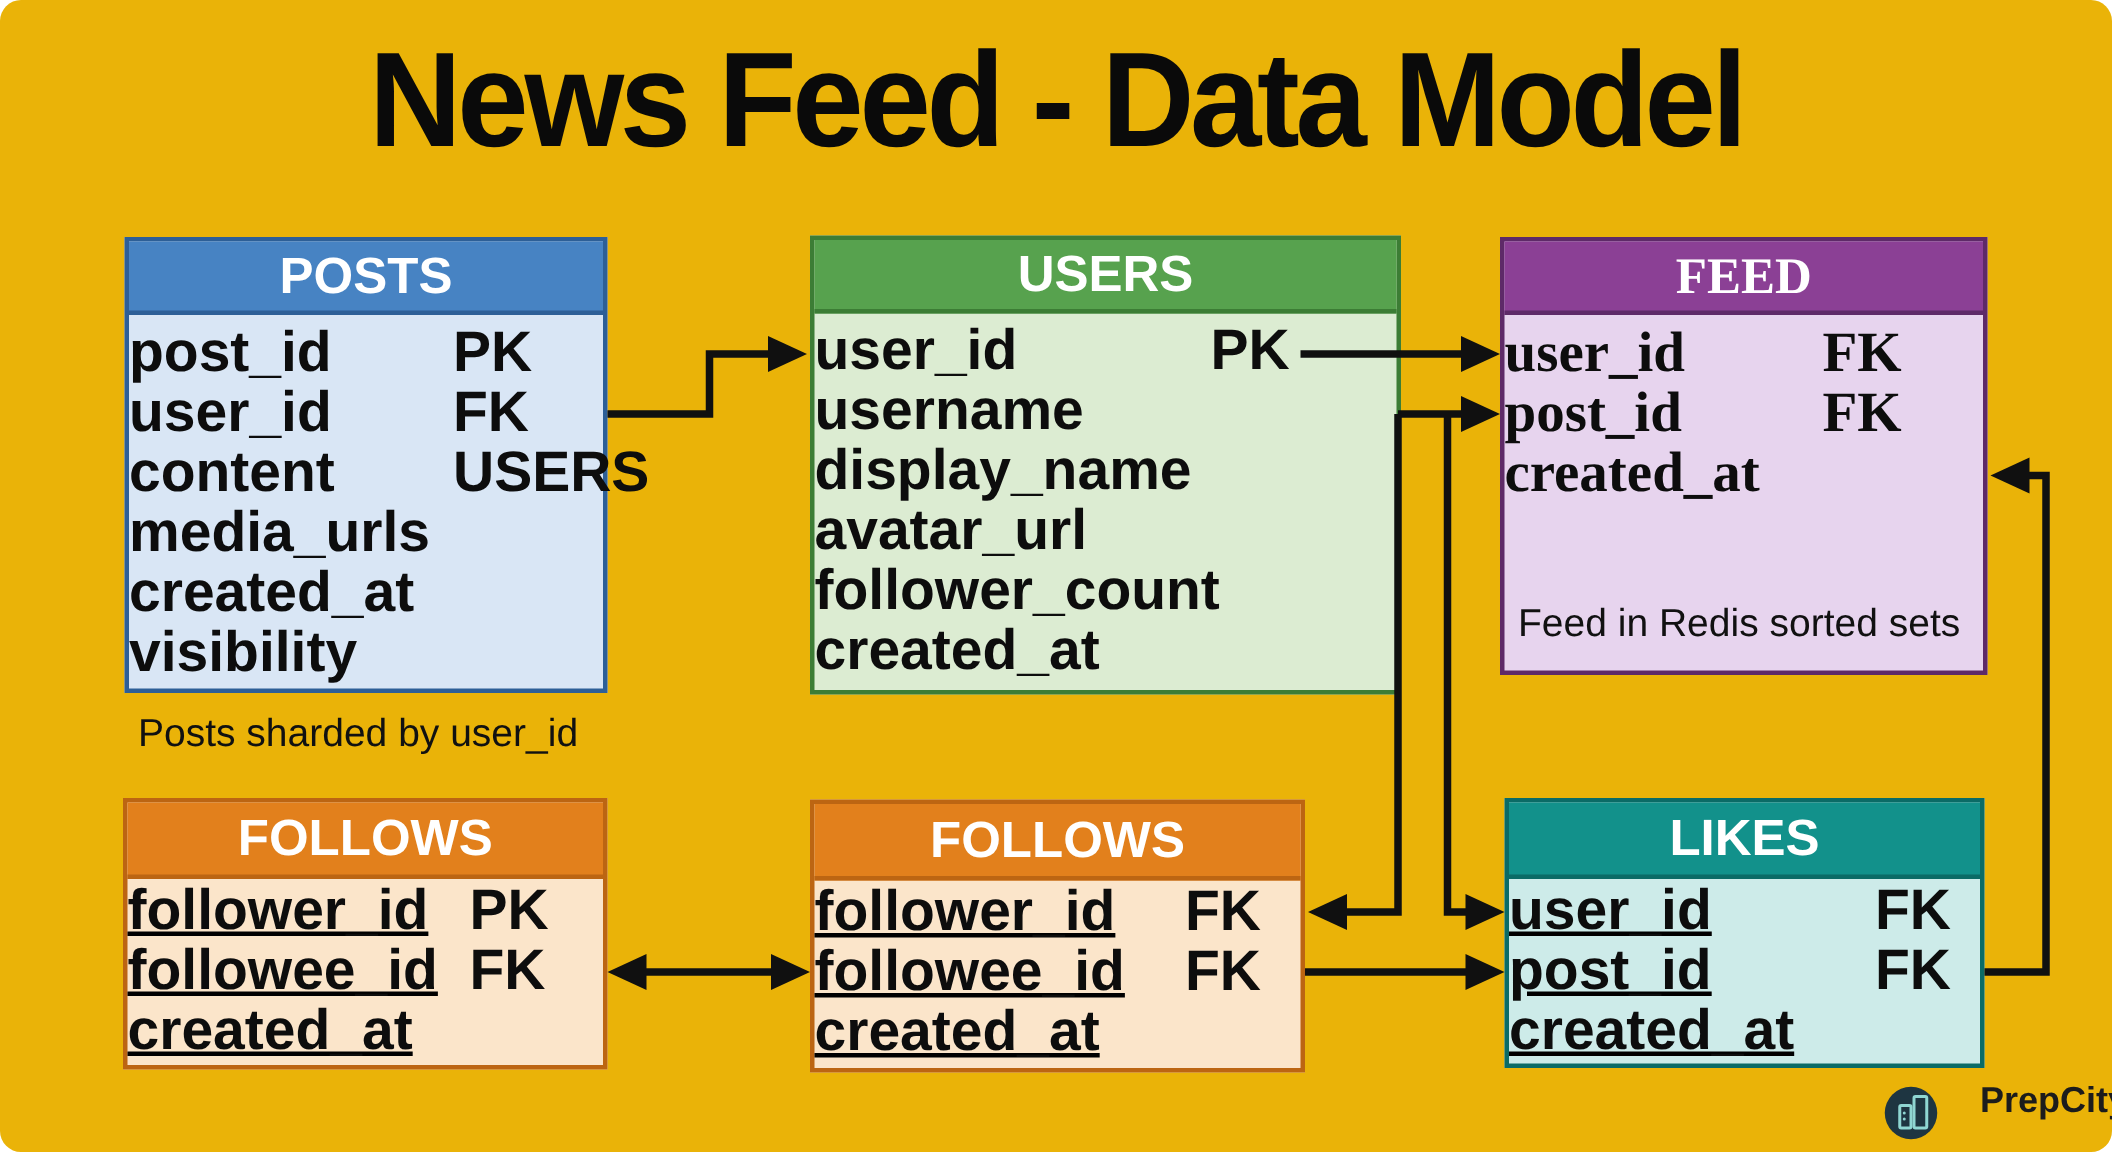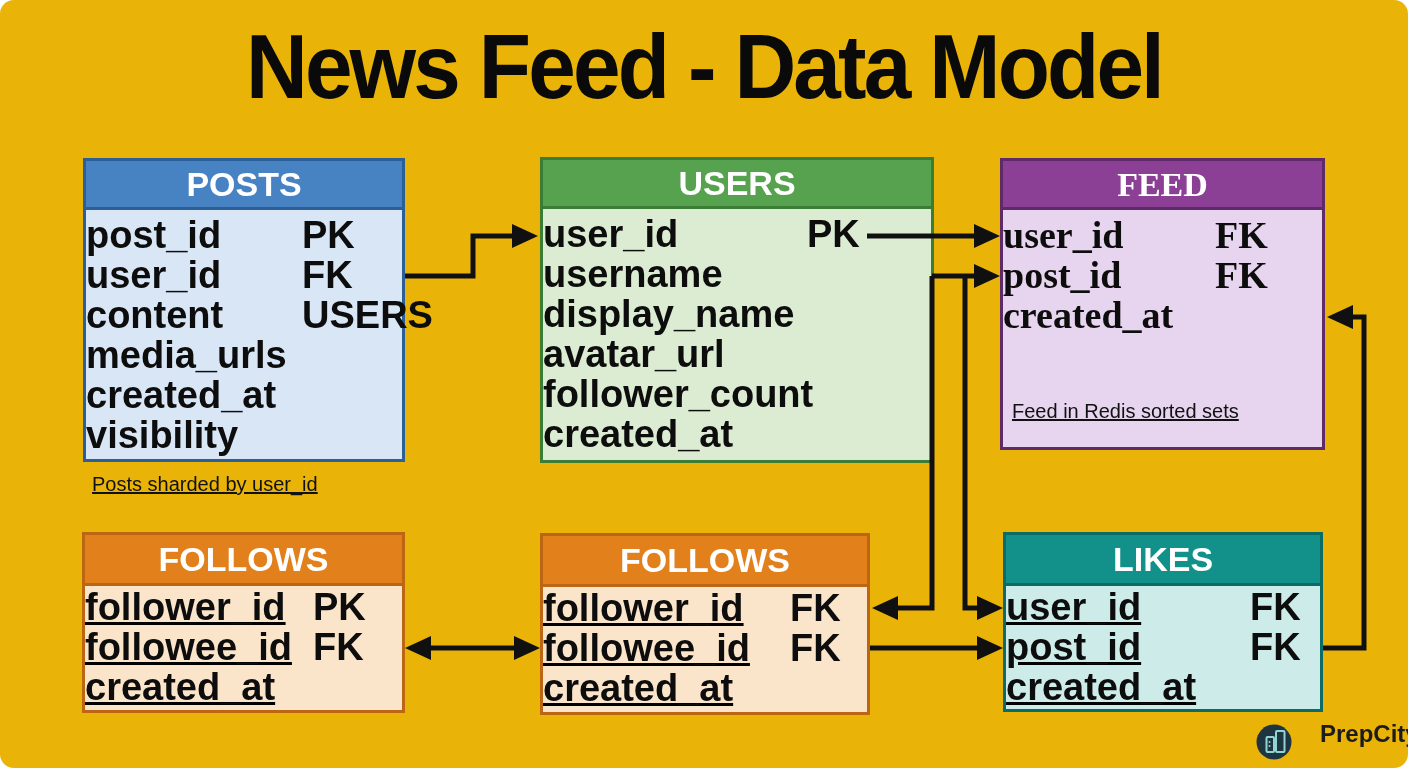--- a/index.html
+++ b/index.html
@@ -21,21 +21,21 @@
        font-size:38px;font-weight:bold;color:#0d0d0d;white-space:nowrap;}
   .row .type{position:absolute;left:var(--tx);top:0;}
 
   #t0{left:83px;top:158px;width:322px;height:304px;--tx:216px;}
   #t1{left:540px;top:157px;width:394px;height:306px;--tx:264px;}
   #t2{left:1000px;top:158px;width:325px;height:292px;font-family:Liberation Serif, serif;--tx:212px;}
   #t3{left:82px;top:532px;width:323px;height:181px;--tx:228px;}
   #t4{left:540px;top:533px;width:330px;height:182px;--tx:247px;}
   #t5{left:1003px;top:532px;width:320px;height:180px;--tx:244px;}
 
-  .note{position:absolute;font-size:20px;color:#111;white-space:nowrap;text-decoration:underline;}
+  .note{position:absolute;font-size:26px;color:#111;white-space:nowrap;}
   #note0{left:92px;top:473px;}
   #note2{left:1012px;top:400px;}
 
   .arrows{position:absolute;left:0;top:0;width:1408px;height:768px;pointer-events:none;}
   .arrows path{stroke:#101010;stroke-width:5;fill:none;}
   .arrows polygon{fill:#101010;}
 
   .logo{position:absolute;left:1252px;top:720px;display:flex;gap:24px;}
   .logo-text{font-size:24px;font-weight:700;color:#1c1c1c;}
 </style>

